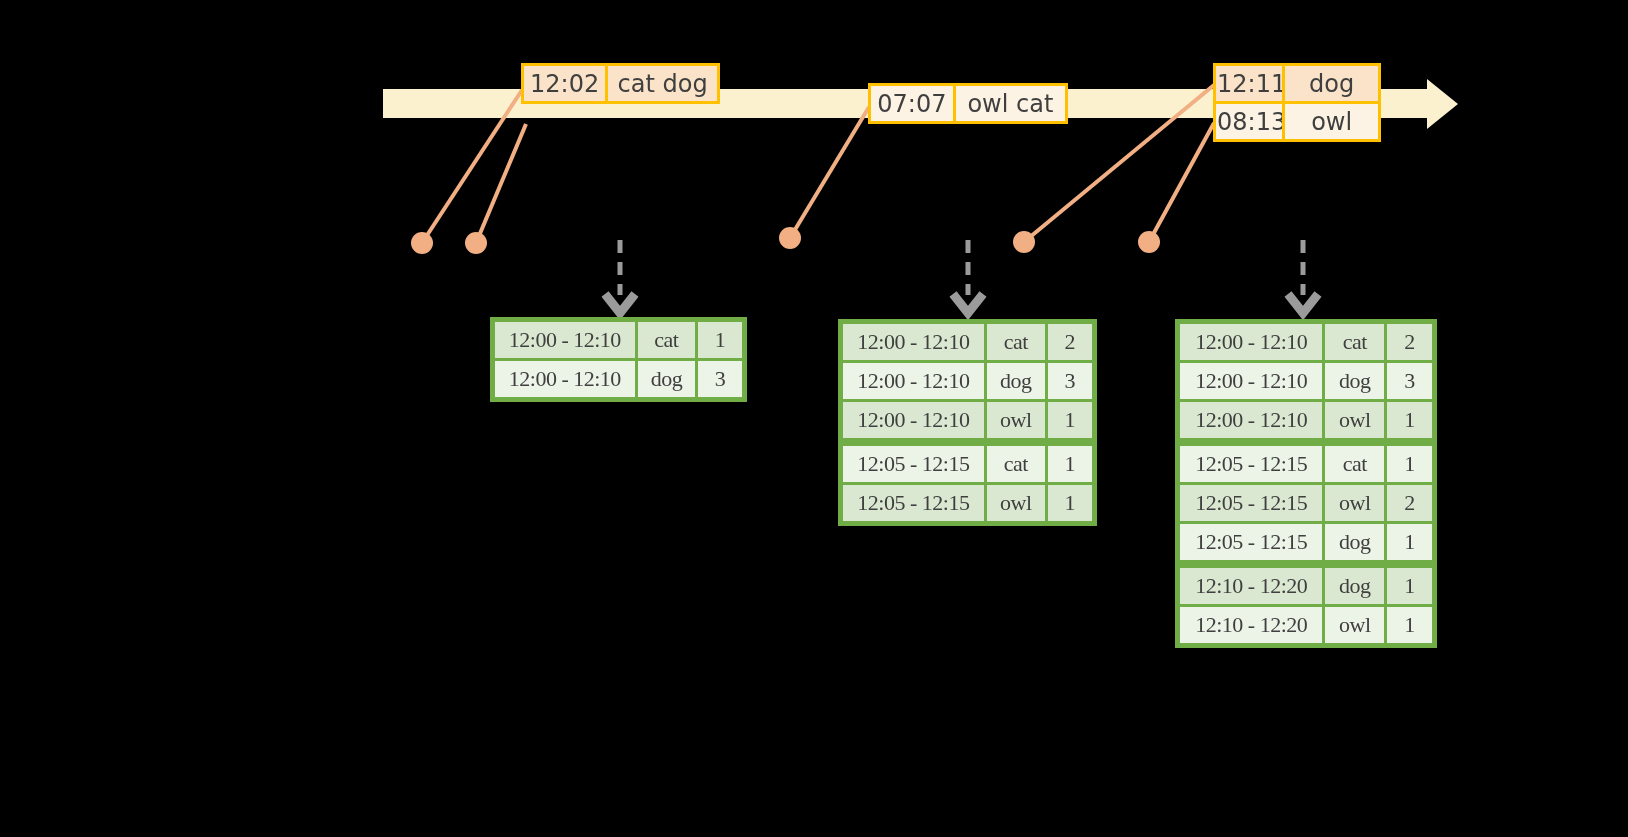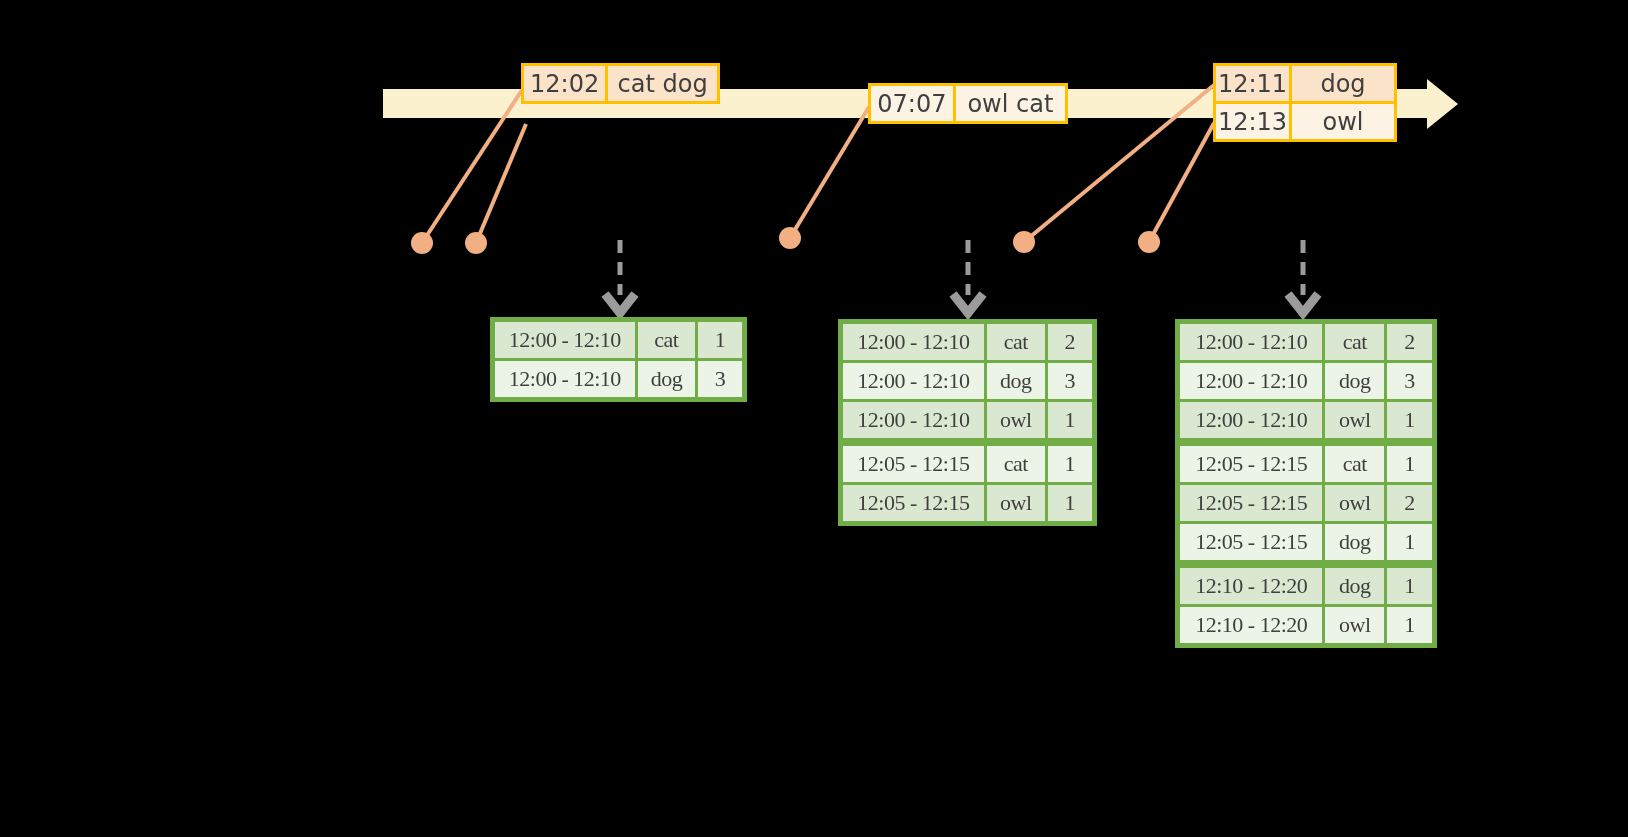--- a/index.html
+++ b/index.html
@@ -122,32 +122,32 @@
         <col style="width:57%">
       </colgroup>
     <tbody>
         <tr class="shade-light">
           <td>07:07</td>
           <td>owl cat</td>
         </tr>
       </tbody>
   </table>
 
-  <table class="evt" style="left:1213px;top:63px;width:184px">
+  <table class="evt" style="left:1213px;top:63px;width:168px">
     <colgroup>
         <col style="width:42%">
         <col style="width:58%">
       </colgroup>
     <tbody>
         <tr class="shade-dark">
           <td>12:11</td>
           <td>dog</td>
         </tr>
         <tr class="shade-light">
-          <td>12:13</td>
+          <td>08:13</td>
           <td>owl</td>
         </tr>
       </tbody>
   </table>
 
   <table class="res" style="left:490px;top:317px;width:257px">
     <colgroup>
         <col style="width:57%">
         <col style="width:24%">
         <col style="width:19%">

